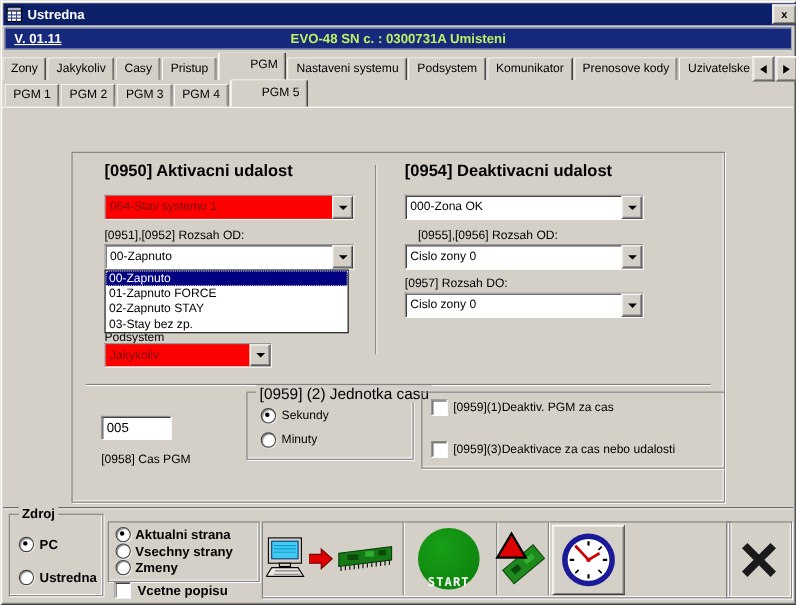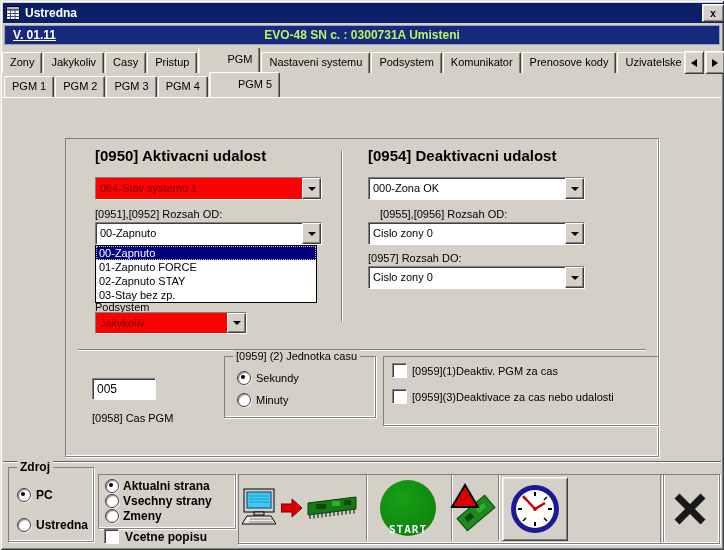--- a/index.html
+++ b/index.html
@@ -42,21 +42,21 @@
   .combo{height:21px;display:flex;background:#fff;border:1px solid;border-color:#808080 #fff #fff #808080;box-shadow:inset 1px 1px 0 #404040;}
   .combo-text{flex:1;font-size:11px;padding:4px 3px 0 4px;white-space:nowrap;overflow:hidden;}
   .combo.red .combo-text{background:#ff0000;color:#7b0000;}
   .combo-btn{width:17px;background:#d4d0c8;border:1px solid;border-color:#fff #404040 #404040 #fff;
     box-shadow:inset -1px -1px 0 #808080;display:flex;align-items:center;justify-content:center;}
   .tri-d{width:0;height:0;border:4px solid transparent;border-top:4px solid #000;margin-top:4px;}
   .list{background:#fff;border:1px solid #000;font-size:11px;}
   .list-item{height:14px;line-height:14px;padding-left:3px;white-space:nowrap;}
   .list-item.selected{background:#000080;color:#fff;outline:1px dotted #c8c8c8;outline-offset:-1px;}
   .input{font-family:inherit;font-size:12px;padding:2px 4px;outline:none;}
-  .group-legend{position:absolute;top:-7px;left:8px;background:#d4d0c8;padding:0 3px;font-size:11px;white-space:nowrap;}
+  .group-legend{position:absolute;top:-7px;left:8px;background:#d4d0c8;padding:0 3px;font-size:14px;white-space:nowrap;}
   .group-legend.b{font-size:12px;font-weight:bold;top:-8px;}
   .row{display:flex;align-items:center;gap:5px;}
   .radio{width:12px;height:12px;border-radius:50%;background:#fff;border:1px solid #404040;
     box-shadow:inset 1px 1px 1px #808080,1px 1px 0 #ece9e2;flex:0 0 auto;position:relative;}
   .radio.checked::after{content:"";position:absolute;left:3px;top:3px;width:4px;height:4px;border-radius:50%;background:#000;}
   .cb{width:13px;height:13px;background:#fff;border:1px solid;border-color:#808080 #fff #fff #808080;box-shadow:inset 1px 1px 0 #404040;flex:0 0 auto;}
   
   .bottombar{left:3px;top:461px;width:718px;height:85px;border-top:1px solid #606060;box-shadow:inset 0 1px 0 #fff;}
   .start-circle{width:56px;height:56px;border-radius:50%;background:radial-gradient(circle at 38% 32%,#17a017,#0b7c0b);
     display:flex;align-items:flex-end;justify-content:center;color:#fff;font-weight:bold;font-size:11px;
@@ -181,21 +181,21 @@
       <span class="radio"></span>
       <span class="lbl11">Minuty</span>
     </div>
   </div>
 
   <div class="abs etched" style="left:383px;top:356px;width:274px;height:68px;">
     <div class="row" style="position:absolute;left:8px;top:6px;">
       <span class="cb"></span>
       <span class="lbl11">[0959](1)Deaktiv. PGM za cas</span>
     </div>
-    <div class="row" style="position:absolute;left:8px;top:32px;">
+    <div class="row" style="position:absolute;left:8px;top:44px;">
       <span class="cb"></span>
       <span class="lbl11">[0959](3)Deaktivace za cas nebo udalosti</span>
     </div>
   </div>
 
   <div class="abs bottombar"></div>
 
   <div class="abs etched" style="left:98px;top:474px;width:136px;height:53px;">
     <div class="row" style="position:absolute;left:6px;top:4px;gap:4px;">
       <span class="radio checked"></span>

